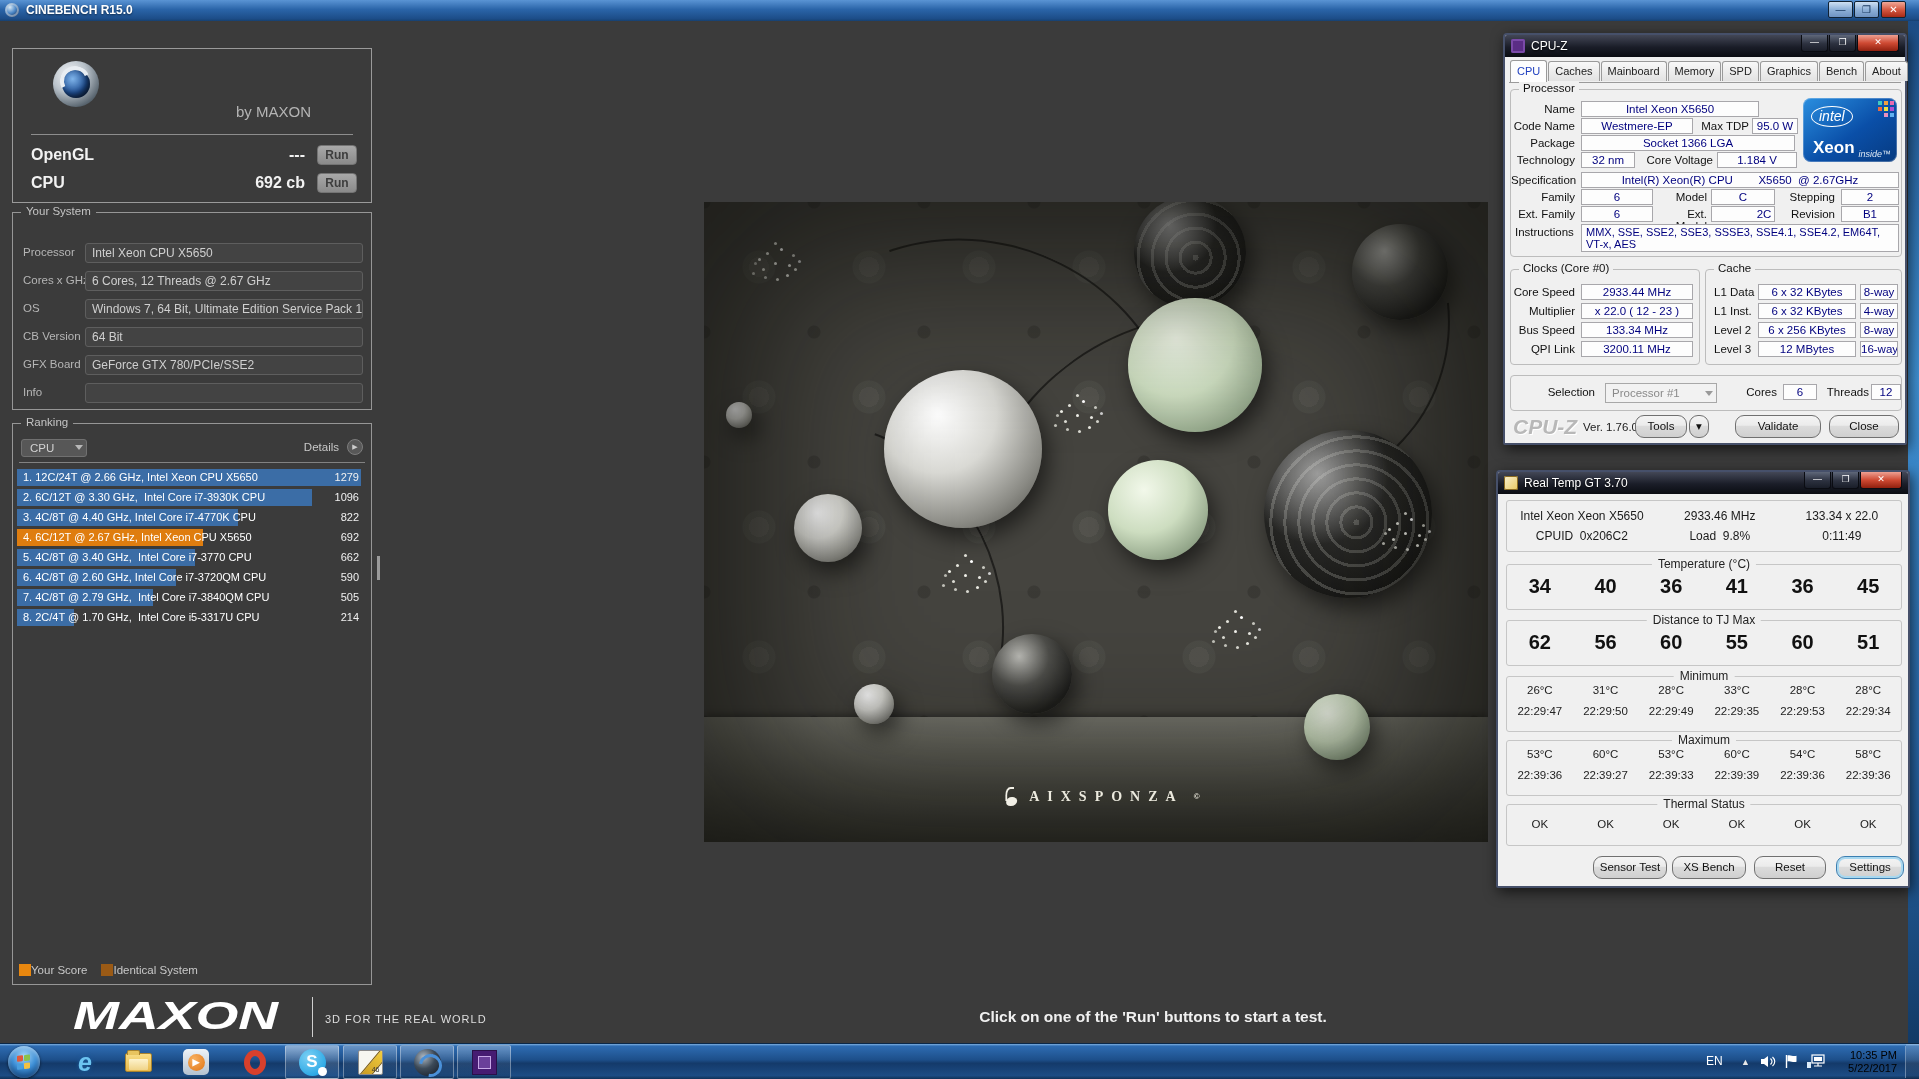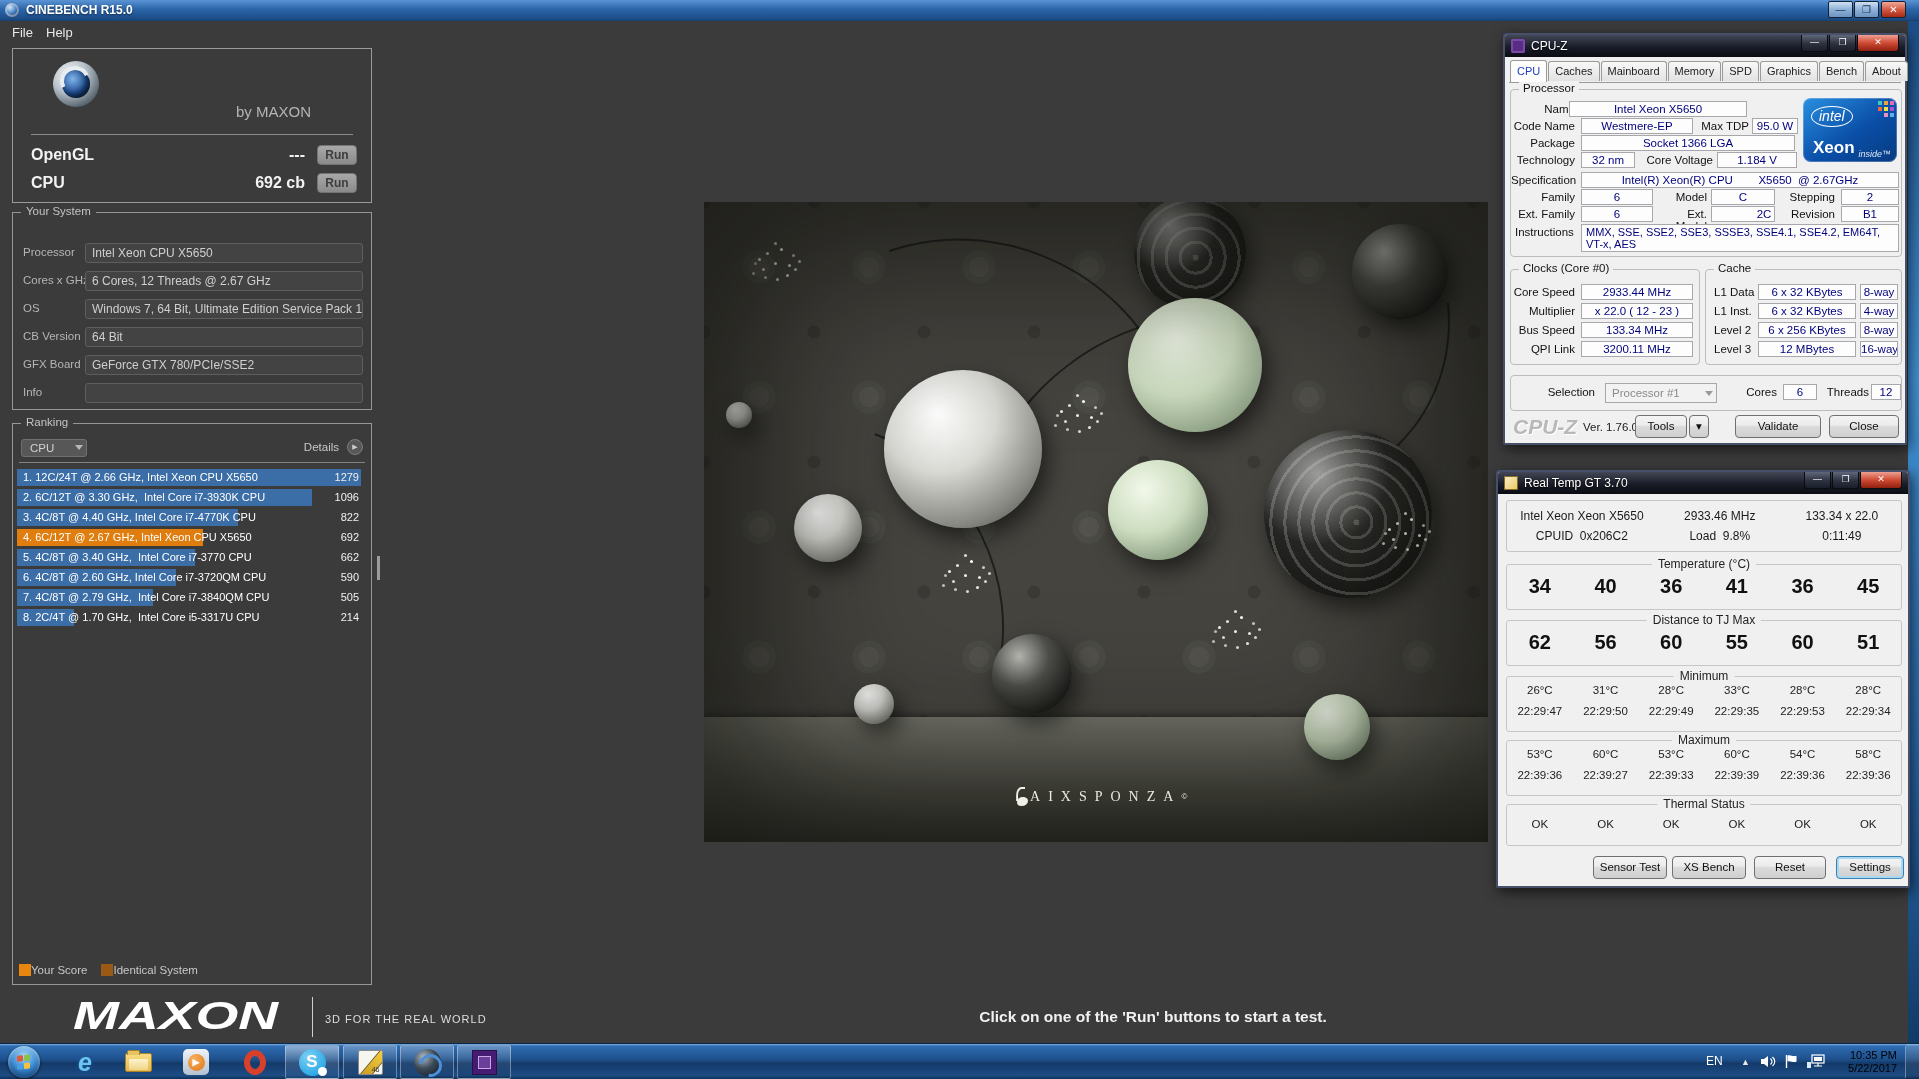--- a/index.html
+++ b/index.html
@@ -108,21 +108,21 @@
       repeating-radial-gradient(circle at 55% 55%, rgba(175,175,168,.30) 0 3px, rgba(20,20,18,0) 3px 14px),
       radial-gradient(circle at 40% 35%,#3a3a38,#161614 80%);}
   .branch{position:absolute;border:2px solid transparent;border-top-color:rgba(14,14,12,.65);border-radius:50%;}
   .dd{position:absolute;}
   .dd i{position:absolute;width:3px;height:3px;border-radius:50%;background:#f0f0ea;
     box-shadow:14px 2px 0 #e8e8e2,-12px 6px 0 #dcdcd4,6px -14px 0 #fff,-8px -10px 0 #e4e4dc,
       18px -8px 0 #c8c8c0,-16px -4px 0 #eeeee6,2px 16px 0 #d8d8d0,12px 12px 0 #e8e8e0,
       -10px 14px 0 #c4c4bc,20px 6px 0 #d4d4cc,-20px 0 0 #b8b8b0,0 -20px 0 #dcdcd4,
       24px -2px 0 #cccccc,-22px 10px 0 #c0c0b8;}
   .wm{position:absolute;left:50%;bottom:36px;transform:translateX(-47%);display:flex;
-    align-items:center;color:#eceade;}
+    align-items:center;gap:10px;color:#eceade;font-weight:bold;}
   .wm-swan{position:relative;width:15px;height:19px;}
   .wm-swan:before{content:"";position:absolute;left:2px;bottom:0;width:11px;height:9px;
     border-radius:55% 45% 60% 40%;background:#f2f0e6;}
   .wm-swan:after{content:"";position:absolute;left:1px;top:0;width:7px;height:12px;
     border-left:2.5px solid #f2f0e6;border-top:2.5px solid #f2f0e6;border-radius:60% 0 0 0;}
   .wm-text{font-family:"Liberation Serif",serif;font-size:14px;letter-spacing:8px;}
   .wm-c{font-size:8px;vertical-align:super;letter-spacing:0;}
 
   
   .win{position:absolute;border:2px solid #46506a;border-radius:4px 4px 2px 2px;
@@ -163,21 +163,21 @@
     box-shadow:-6px 0 0 #f0a040,-12px 0 0 #40c8c0,0 6px 0 #b050d0,-6px 6px 0 #f0e040,
       -12px 6px 0 #e86a40,0 12px 0 #60b0f0,-6px 12px 0 #e890c0;}
   .xl-intel{position:absolute;left:8px;top:8px;color:#fff;font-size:14px;font-style:italic;
     border:1.5px solid #fff;border-radius:50%;padding:1px 7px 2px 7px;}
   .xl-xeon{position:absolute;left:10px;top:40px;color:#fff;font-size:17px;font-weight:bold;}
   .xl-inside{position:absolute;right:6px;bottom:3px;color:#dce8f4;font-size:9px;font-style:italic;}
   .dd-sel{position:absolute;background:#f2f2f2;border:1px solid #a8a8a8;font-size:11.5px;
     color:#8a8a8a;line-height:18px;padding:0 6px;}
   .dd-sel u{position:absolute;right:3px;top:7px;width:0;height:0;border-left:4px solid transparent;
     border-right:4px solid transparent;border-top:5px solid #9a9a9a;}
-  .w7btn{position:absolute;height:23px;border:1px solid #707070;border-radius:4px;
+  .w7btn{position:absolute;height:23px;border:1px solid #707070;border-radius:9px;
     background:linear-gradient(180deg,#f4f4f4,#ebebeb 45%,#dcdcdc 46%,#cfcfcf);
     font-size:11.5px;color:#111;text-align:center;line-height:21px;cursor:pointer;}
   .w7btn.focus{border:1px solid #3c7fb1;box-shadow:inset 0 0 0 2px #a8d8f0;}
   .cz-logo{position:absolute;left:8px;top:2px;font-size:21px;font-weight:bold;font-style:italic;
     color:#b8b8b8;text-shadow:1px 1px 0 #fff;}
   .cz-ver{position:absolute;left:78px;top:8px;font-size:11.5px;color:#222;}
 
   
   .rt-win{left:1496px;top:470px;width:414px;height:418px;}
   .rt-icon{background:linear-gradient(135deg,#f8f0d0,#e8c860);box-shadow:inset 0 0 0 1px #8a6a20;}
@@ -250,24 +250,20 @@
 
 <div class="screen">
 
   <div class="cb-title">
     <span class="cb-ticon"></span>
     <span class="cb-ttext">CINEBENCH R15.0</span>
     <span class="cap" style="right:66px;">—</span>
     <span class="cap" style="right:40px;">❐</span>
     <span class="cap close" style="right:13px;">✕</span>
   </div>
-  <div class="cb-menu">
-    <span style="left:12px;">File</span>
-    <span style="left:46px;">Help</span>
-  </div>
 
   <div class="gbox logo-box">
     <div class="cb-sphere">
         <i></i>
         <em></em>
       </div>
     <div class="cb-logo-sub">by MAXON</div>
     <div class="cb-sep"></div>
     <div class="test-row t-ogl">
       <span class="t-label">OpenGL</span>
@@ -442,21 +438,21 @@
           <span class="tab">Memory</span>
           <span class="tab">SPD</span>
           <span class="tab">Graphics</span>
           <span class="tab">Bench</span>
           <span class="tab">About</span>
         </div>
 
       <div class="czbox" style="left:5px;top:32px;width:392px;height:168px;">
         <span class="czleg">Processor</span>
         <span class="lb" style="left:0;top:13px;width:64px;">Name</span>
-        <span class="f" style="left:58px;top:11px;width:178px;">Intel Xeon X5650</span>
+        <span class="f" style="left:70px;top:11px;width:178px;">Intel Xeon X5650</span>
         <div class="xeon-logo">
           <span class="xl-px"></span>
           <span class="xl-intel">intel</span>
           <span class="xl-xeon">Xeon</span>
           <span class="xl-inside">inside™</span>
         </div>
         <span class="lb" style="left:0;top:30px;width:64px;">Code Name</span>
         <span class="f" style="left:70px;top:28px;width:112px;">Westmere-EP</span>
         <span class="lb" style="left:184px;top:30px;width:54px;">Max TDP</span>
         <span class="f" style="left:241px;top:28px;width:46px;">95.0 W</span>

